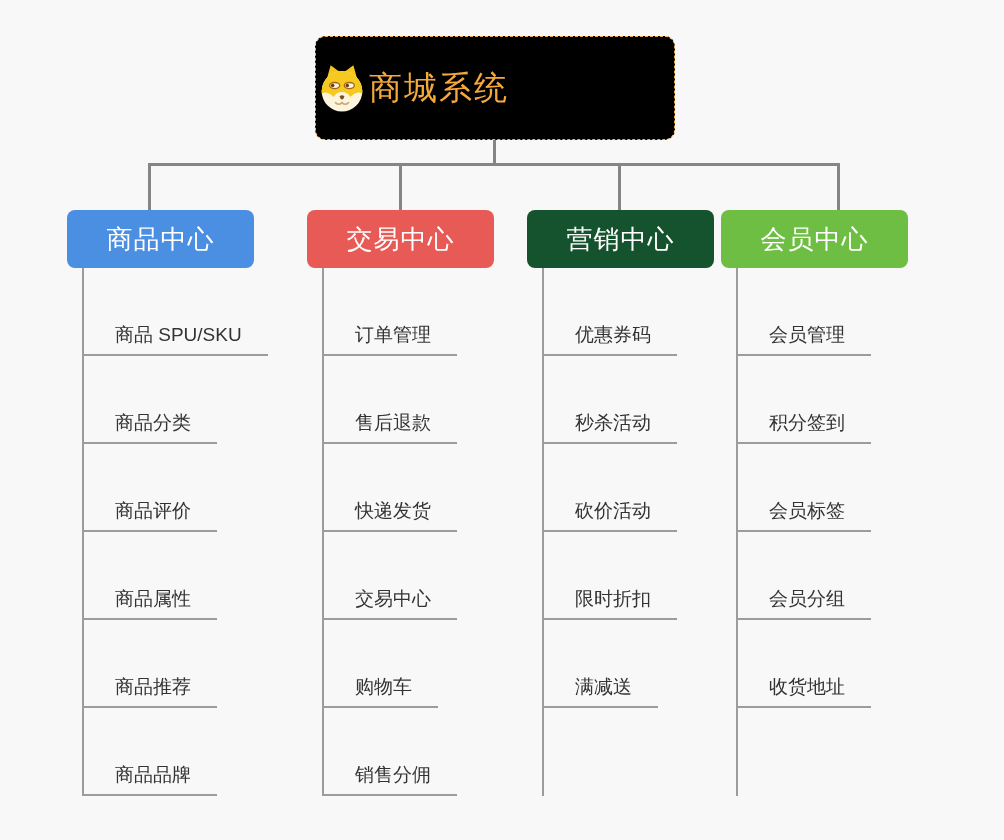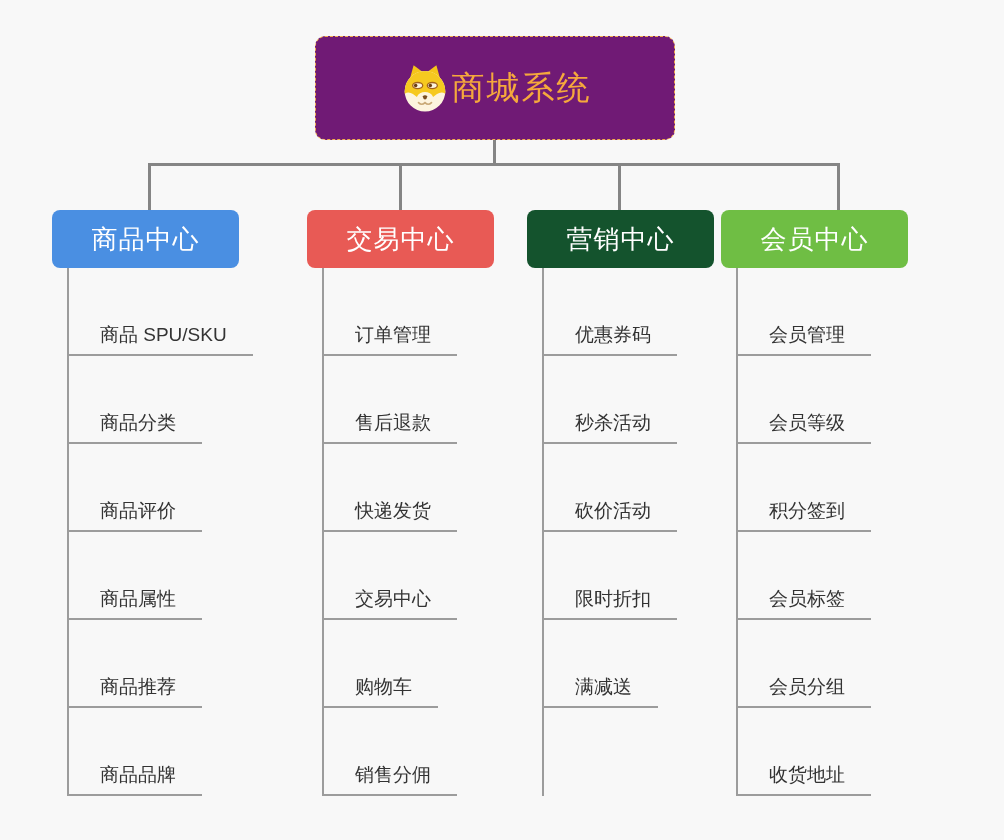--- a/index.html
+++ b/index.html
@@ -6,31 +6,31 @@
   body{
     width:1004px;height:840px;position:relative;overflow:hidden;
     background:#F8F8F8;
     font-family:"Liberation Sans","DejaVu Sans",sans-serif;
   }
   
   .line{position:absolute;background:#858585;}
   
   .root{
     position:absolute;left:315px;top:36px;width:360px;height:104px;
-    background:#701a75;border:1px dashed #F2AE4C;border-radius:10px;
-    display:flex;align-items:center;justify-content:center;gap:1px;
+    background:#000000;border:1px dashed #F2AE4C;border-radius:10px;
+    display:flex;align-items:center;gap:1px;
     box-sizing:border-box;
   }
   .root-title{
     font-size:33px;color:#F5A83C;letter-spacing:2px;font-weight:500;
   }
   .root-icon{width:52px;height:52px;flex:0 0 auto;}
   
   .branch{position:absolute;top:210px;width:250px;}
-  .b0{left:52px;}
+  .b0{left:67px;}
   .b1{left:307px;}
   .b2{left:527px;}
   .b3{left:721px;}
   .branch-header{
     width:187px;height:58px;border-radius:8px;
     display:flex;align-items:center;justify-content:center;
     color:#FFFFFF;font-size:26px;letter-spacing:1px;
     box-sizing:border-box;cursor:default;
   }
   .trunk{
@@ -153,23 +153,20 @@
 </div>
 
 <div class="branch b3">
   <div class="branch-header" style="background: rgb(111, 190, 68);">会员中心</div>
   <div class="trunk"></div>
   <div class="branch-items">
     <div class="item">
         <span class="item-label">会员管理</span>
       </div>
     <div class="item">
-        <span class="item-label">会员等级</span>
-      </div>
-    <div class="item">
         <span class="item-label">积分签到</span>
       </div>
     <div class="item">
         <span class="item-label">会员标签</span>
       </div>
     <div class="item">
         <span class="item-label">会员分组</span>
       </div>
     <div class="item">
         <span class="item-label">收货地址</span>

